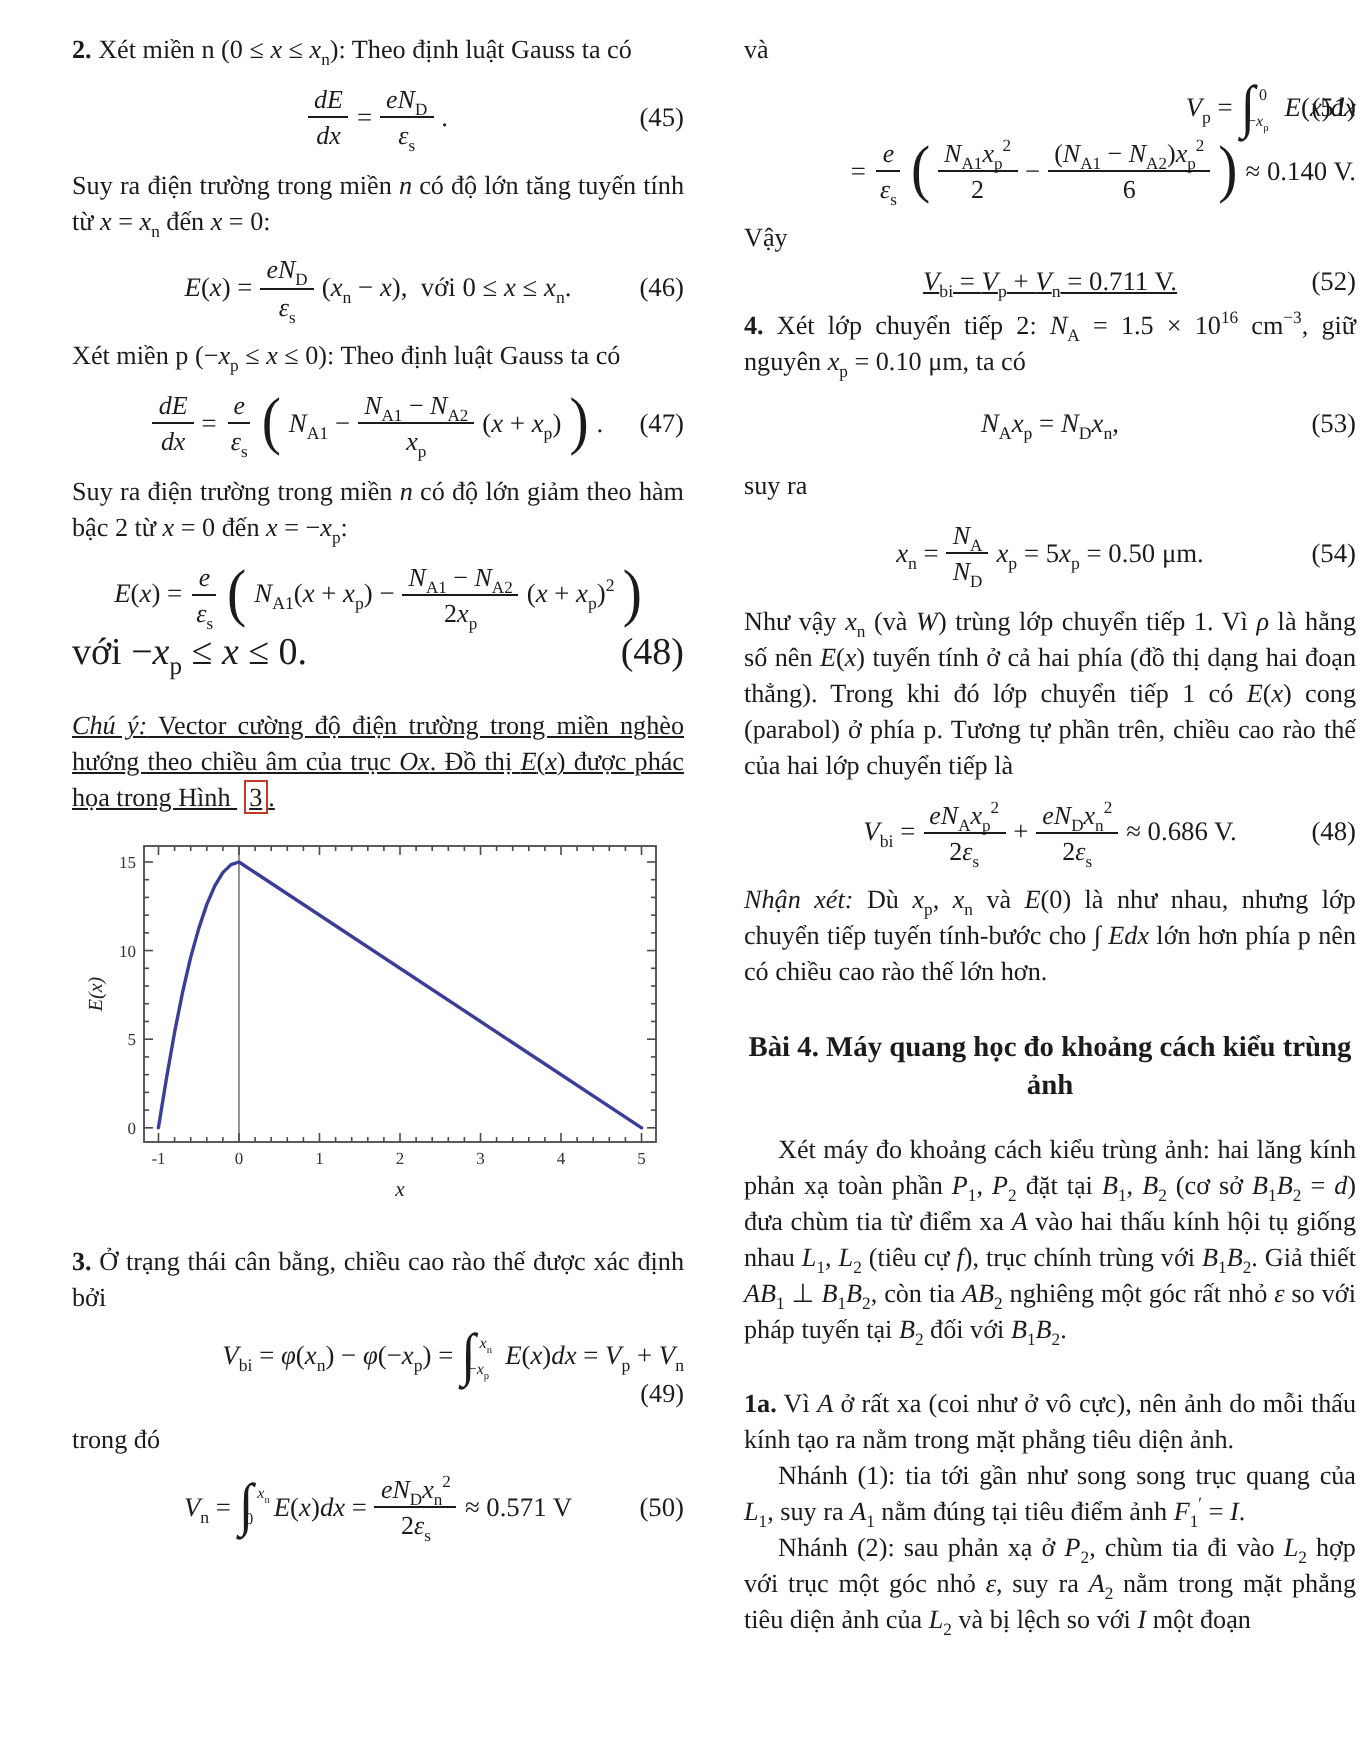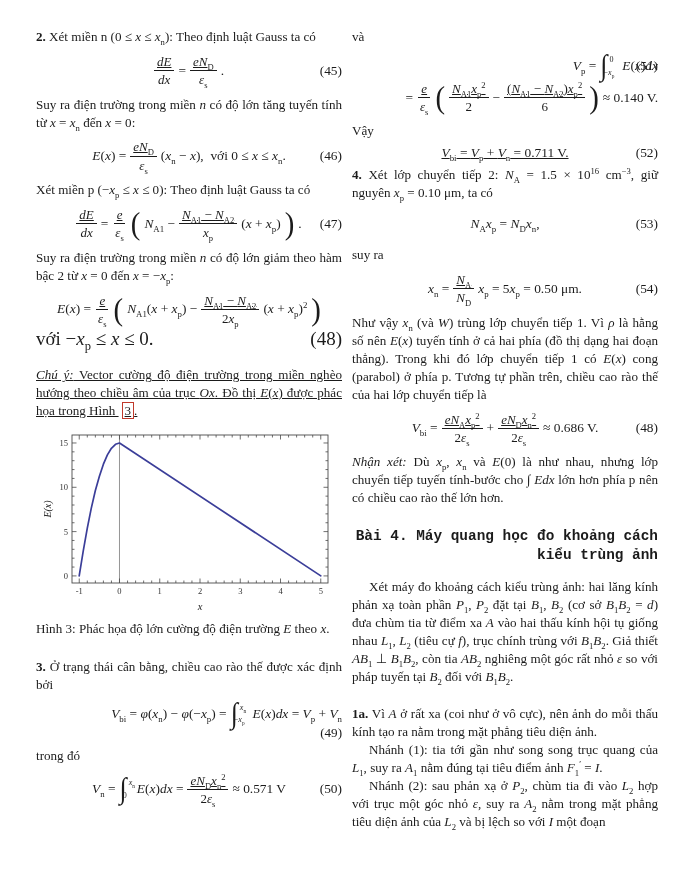--- a/index.html
+++ b/index.html
@@ -3,54 +3,54 @@
 <meta charset="utf-8">
 <style>
   * { margin:0; padding:0; box-sizing:border-box; }
   html,body { background:#ffffff; }
   body {
     width:680px; height:871px; overflow:hidden;
     color:#1b1b1b;
     font-family:"Liberation Serif", serif;
     font-size:13.1px;
   }
-  .doc { display:flex; gap:10px; padding:28px 18px 0 36px; }
+  .doc { display:flex; gap:30px; padding:16px 18px 0 36px; }
   .col { width:306px; flex:0 0 306px; }
   p { text-align:justify; line-height:1.37; }
   .mv { font-style:italic; }
   b { font-weight:bold; }
   sub, sup { font-size:0.66em; line-height:0; }
   .refbox { border:1px solid #c0392b; padding:0 2px; margin-left:3px; color:#1b1b1b; cursor:pointer; }
 
   
   .eq { position:relative; display:flex; align-items:center; justify-content:center;
         margin:8px 0; font-size:13.4px; }
   .eq.start { justify-content:flex-end; }
   .eq .body { display:inline-flex; align-items:center; gap:4px; white-space:nowrap; }
   .eq .tag { position:absolute; right:0; top:50%; transform:translateY(-50%); }
   .tagline { text-align:right; margin:-2px 0 6px; }
   .eqline2 { display:flex; justify-content:space-between; align-items:baseline; margin:0 0 8px; font-size:19px; }
   .frac { display:inline-flex; flex-direction:column; align-items:center;
           line-height:1.18; font-size:0.97em; }
-  .frac .num { padding:0 3px 1px; border-bottom:1px solid #1b1b1b;text-decoration:underline; }
+  .frac .num { padding:0 3px 1px; border-bottom:1px solid #1b1b1b; }
   .frac .den { padding:1px 3px 0; }
   .bp { font-size:2.15em; font-weight:300; line-height:0.75; transform:scaleY(1.12); }
   .intgrl { display:inline-flex; align-items:center; }
   .int-sym { font-size:1.95em; line-height:0.95; transform:scaleY(1.12); }
   .int-lims { display:inline-flex; flex-direction:column; justify-content:space-between;
               height:2.55em; font-size:0.6em; line-height:1; margin:0 2px 0 -2px; }
   .int-lims .ul { transform:translateX(4px); }
   .int-lims .ll { transform:translateX(-2px); }
 
   .indent { text-indent:17px; }
   .sp-above { margin-top:16px;text-decoration:underline; }
   .figure { margin:10px 0 4px; text-align:center; }
   .caption { margin:6px 0 0; }
   .sec3 { margin-top:20px; }
-  .bai-heading { font-size:14.4px; font-weight:bold; line-height:1.35; margin:20px 0 12px; text-align:right;font-family:Liberation Mono, monospace; }
+  .bai-heading { font-size:14.4px; font-weight:bold; line-height:1.35; margin:20px 0 12px; text-align:center; }
   .lead { margin-top:20px; }
 </style>
 </head>
 <body>
 
 <div class="doc">
 
   <div class="col">
 
     <p><b>2.</b> Xét miền n (0 ≤ <i class="mv">x</i> ≤ <i class="mv">x</i><sub>n</sub>): Theo định luật Gauss ta có</p>
@@ -247,21 +247,20 @@
             <line x1="286" y1="30.7005988023952" x2="283.5" y2="30.7005988023952" stroke="#4a4a4a" stroke-width="0.8"></line>
             <line x1="30" y1="21.838323353293397" x2="32.5" y2="21.838323353293397" stroke="#4a4a4a" stroke-width="0.8"></line>
             <line x1="286" y1="21.838323353293397" x2="283.5" y2="21.838323353293397" stroke="#4a4a4a" stroke-width="0.8"></line>
             <polyline points="37.2,145.9 41.3,120.7 45.3,98.1 49.3,78.1 53.3,60.8 57.4,46.2 61.4,34.2 65.4,24.9 69.4,18.3 73.5,14.3 77.5,13.0 278.8,145.9" fill="none" stroke="#3b3e99" stroke-width="1.7" stroke-linejoin="round" stroke-linecap="round"></polyline>
             <text x="158" y="180" font-size="10.5" font-style="italic" fill="#222" text-anchor="middle">x</text>
             <text x="9" y="79" font-size="10" font-style="italic" fill="#222" text-anchor="middle" transform="rotate(-90 9 79)">E(x)</text>
           </svg>
         </div>
     </div>
 
-    <p class="caption">Hình 3: Phác họa độ lớn cường độ điện trường <i class="mv">E</i> theo <i class="mv">x</i>.</p>
 
     <p class="sec3"><b>3.</b> Ở trạng thái cân bằng, chiều cao rào thế được xác định bởi</p>
 
     <div class="eq start" style="margin-bottom:0;">
       <span class="body">
         <span><i class="mv">V</i><sub>bi</sub> = <i class="mv">φ</i>(<i class="mv">x</i><sub>n</sub>) − <i class="mv">φ</i>(−<i class="mv">x</i><sub>p</sub>) =</span>
         <span class="intgrl">
             <span class="int-sym">∫</span>
             <span class="int-lims">
               <span class="ul"><i class="mv">x</i><sub>n</sub></span>

